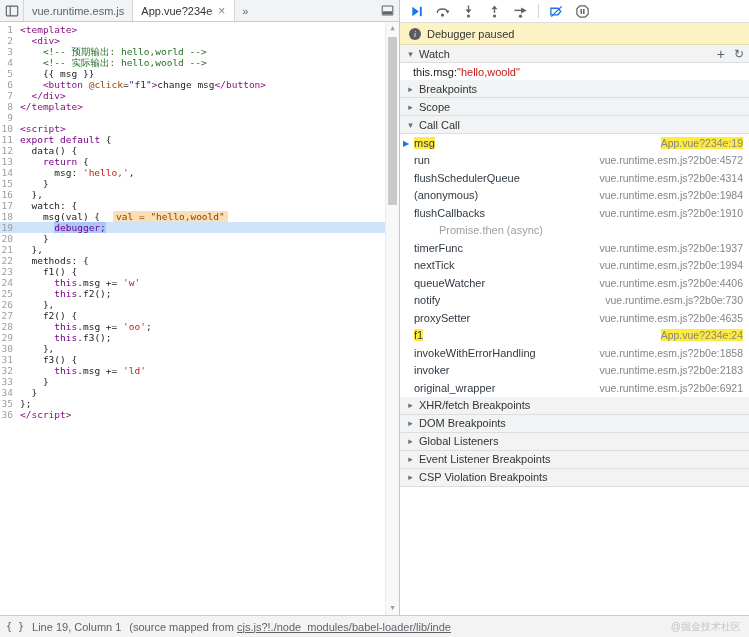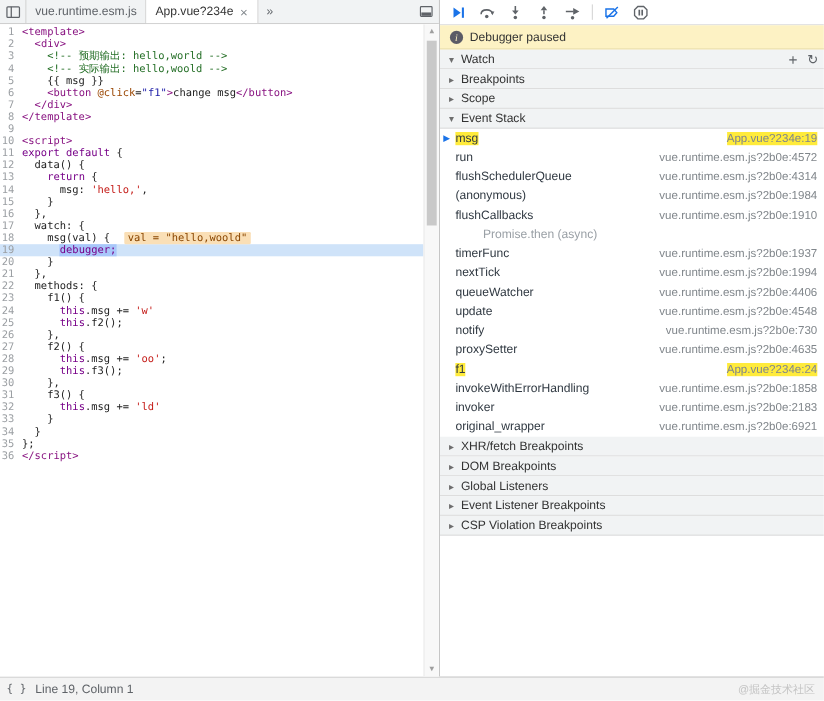--- a/index.html
+++ b/index.html
@@ -230,35 +230,41 @@
 
       <div class="sections">
         <div class="section-header">
           <span class="tri">▾</span>
           <span class="section-title">Watch</span>
           <span class="header-actions">
             <span class="act-add">+</span>
             <span class="act-refresh">↻</span>
           </span>
         </div>
+        <div class="watch-rows">
+            <div class="watch-row">
+              <span class="watch-name">this.msg: </span>
+              <span class="watch-value">"hello,woold"</span>
+            </div>
+          </div>
 
         <div>
             <div class="section-header">
               <span class="tri">▸</span>
               <span class="section-title">Breakpoints</span>
             </div>
             <div class="section-header">
               <span class="tri">▸</span>
               <span class="section-title">Scope</span>
             </div>
           </div>
 
         <div class="section-header">
           <span class="tri">▾</span>
-          <span class="section-title">Event Stack</span>
+          <span class="section-title">Call Call</span>
         </div>
         <div class="frames">
             <div class="frame">
               <span class="frame-marker">▶</span>
               <span class="frame-name"><span class="hl">msg</span></span>
               <span class="frame-loc"><span class="hl">App.vue?234e:19</span></span>
             </div>
             <div class="frame">
               <span class="frame-name">run</span>
               <span class="frame-loc">vue.runtime.esm.js?2b0e:4572</span>
@@ -284,24 +290,20 @@
             </div>
             <div class="frame">
               <span class="frame-name">nextTick</span>
               <span class="frame-loc">vue.runtime.esm.js?2b0e:1994</span>
             </div>
             <div class="frame">
               <span class="frame-name">queueWatcher</span>
               <span class="frame-loc">vue.runtime.esm.js?2b0e:4406</span>
             </div>
             <div class="frame">
-              <span class="frame-name">update</span>
-              <span class="frame-loc">vue.runtime.esm.js?2b0e:4548</span>
-            </div>
-            <div class="frame">
               <span class="frame-name">notify</span>
               <span class="frame-loc">vue.runtime.esm.js?2b0e:730</span>
             </div>
             <div class="frame">
               <span class="frame-name">proxySetter</span>
               <span class="frame-loc">vue.runtime.esm.js?2b0e:4635</span>
             </div>
             <div class="frame">
               <span class="frame-name"><span class="hl">f1</span></span>
               <span class="frame-loc"><span class="hl">App.vue?234e:24</span></span>
@@ -342,15 +344,16 @@
               <span class="section-title">CSP Violation Breakpoints</span>
             </div>
           </div>
       </div>
     </div>
   </div>
 
   <div class="status-bar">
     <span class="pp">{ }</span>
     <span class="pos">Line 19, Column 1</span>
+    <span class="mapped"><span>(source mapped from </span><span class="link">cjs.js?!./node_modules/babel-loader/lib/inde</span></span>
     <span class="watermark">@掘金技术社区</span>
   </div>
 </div>
 
 </body></html>

